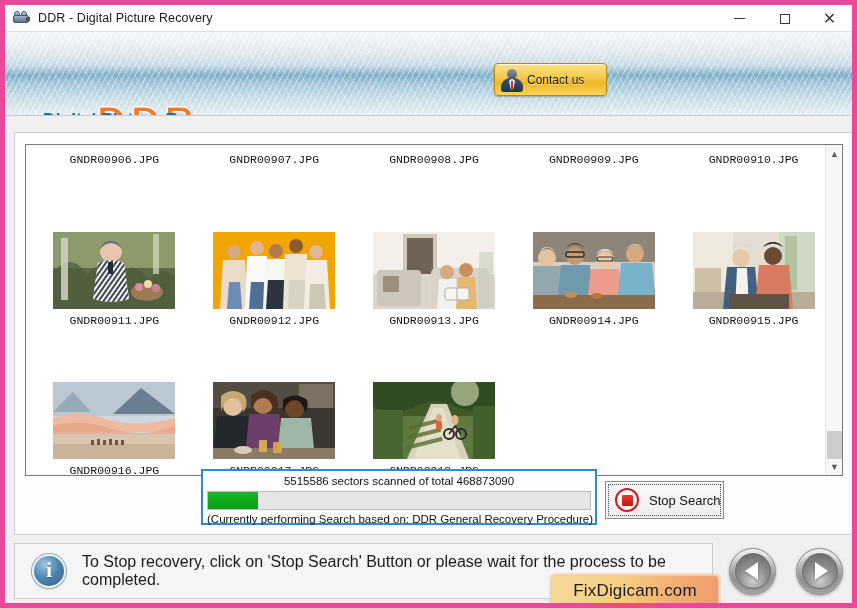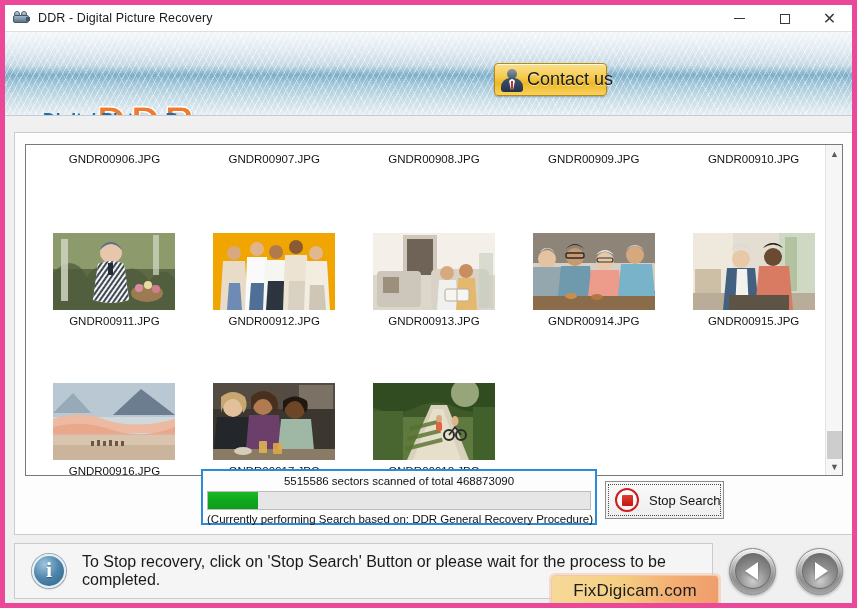--- a/index.html
+++ b/index.html
@@ -161,21 +161,21 @@
     width: 6px; height: 11px;
     background: #f2f4f6;
     clip-path: polygon(50% 0, 100% 20%, 70% 100%, 30% 100%, 0 20%);
   }
   .contact-av .tie {
     position: absolute; left: 11px; top: 13px;
     width: 2px; height: 9px;
     background: #b8372d;
   }
   .contact-label {
-    font-size: 18px;
+    font-size: 12px;
     color: #1a1a1a;
     text-shadow: 0 1px 0 rgba(255,255,255,0.6);
     white-space: nowrap;
   }
 
   
   .outer-panel {
     position: absolute;
     left: 9px; top: 127px;
     width: 839px; height: 403px;
@@ -186,21 +186,21 @@
     position: absolute;
     left: 10px; top: 11px;
     width: 818px; height: 332px;
     background: #ffffff;
     border: 1px solid #7a7a7a;
     overflow: hidden;
   }
   .thumb-grid {
     position: absolute;
     left: 0; top: 0;
-    right: 17px; bottom: 0;
+    right: 17px; bottom: 0; font-family: Liberation Mono, monospace;
   }
   .thumb-row {
     display: flex;
     height: 150px;
     align-items: flex-end;
   }
   .thumb-row.first { height: 32px; align-items: flex-start; }
   .thumb-cell {
     width: 150px;
     margin-left: 17px;

